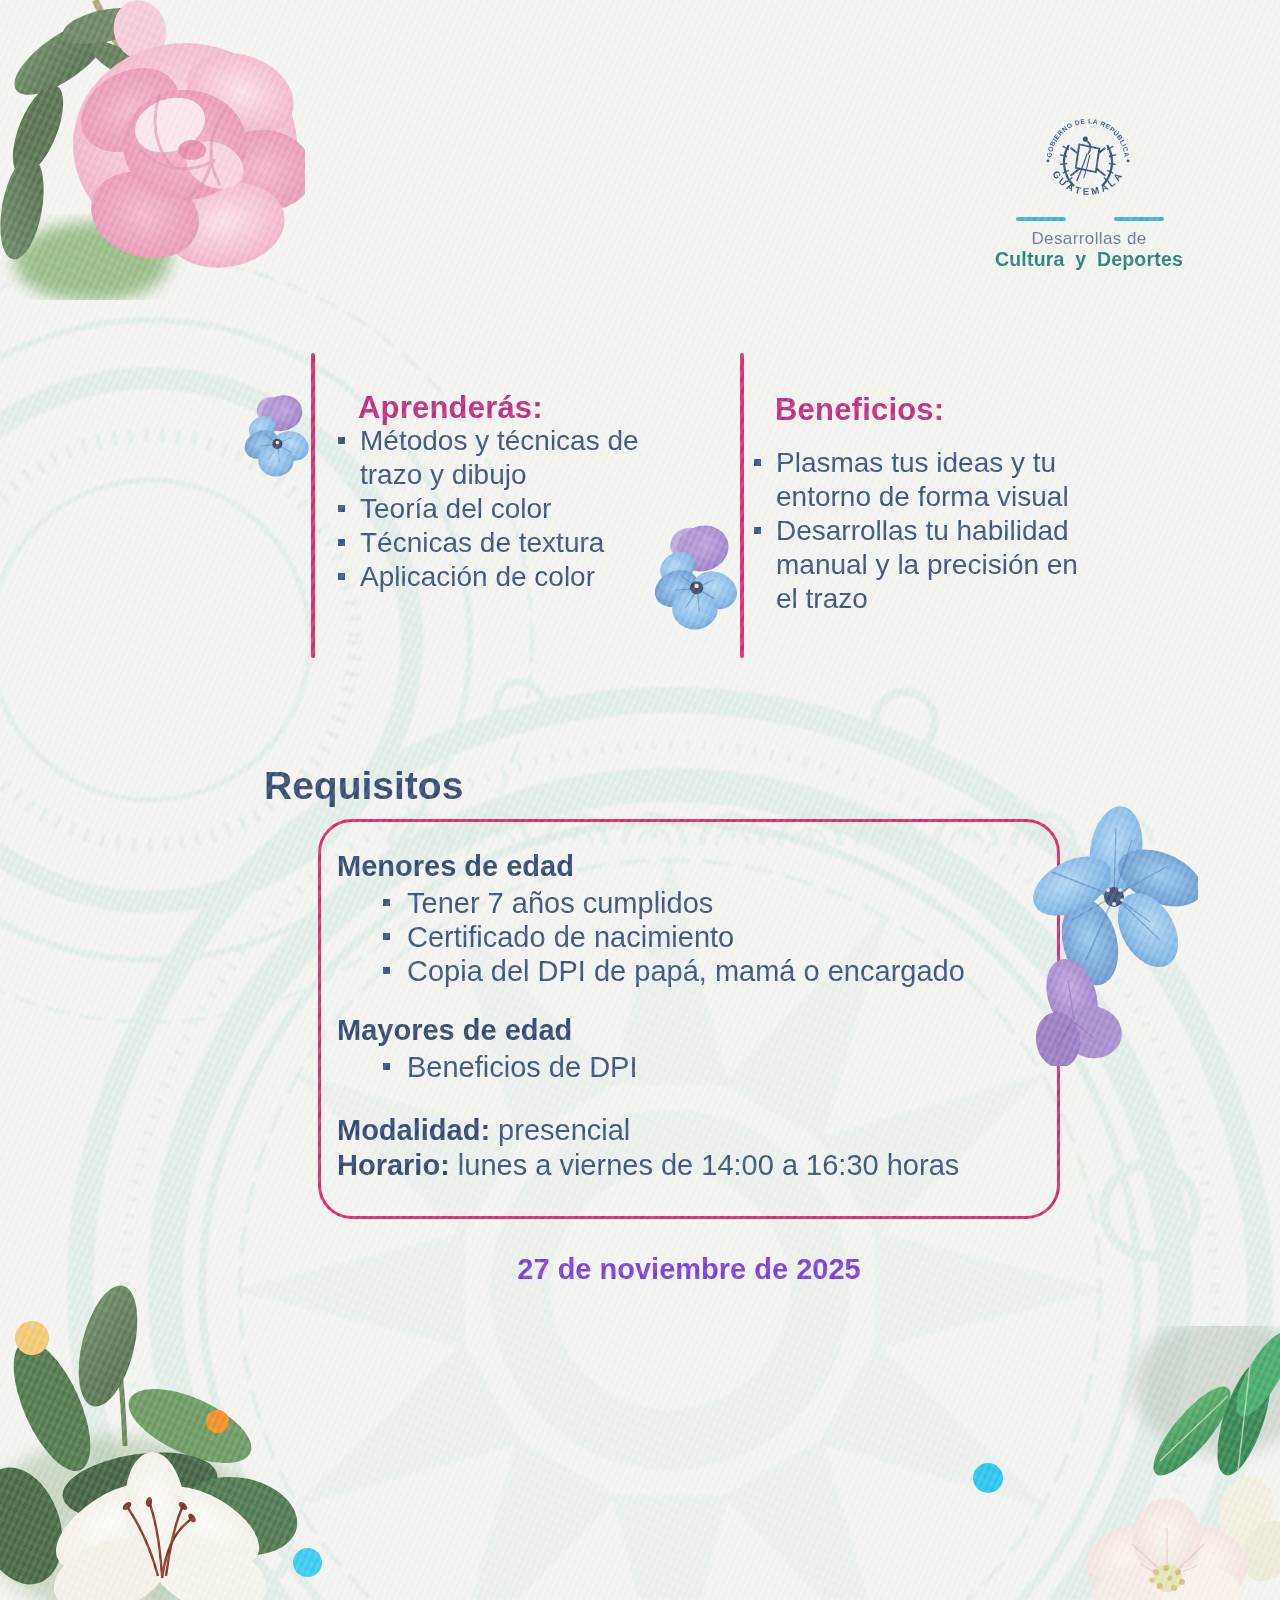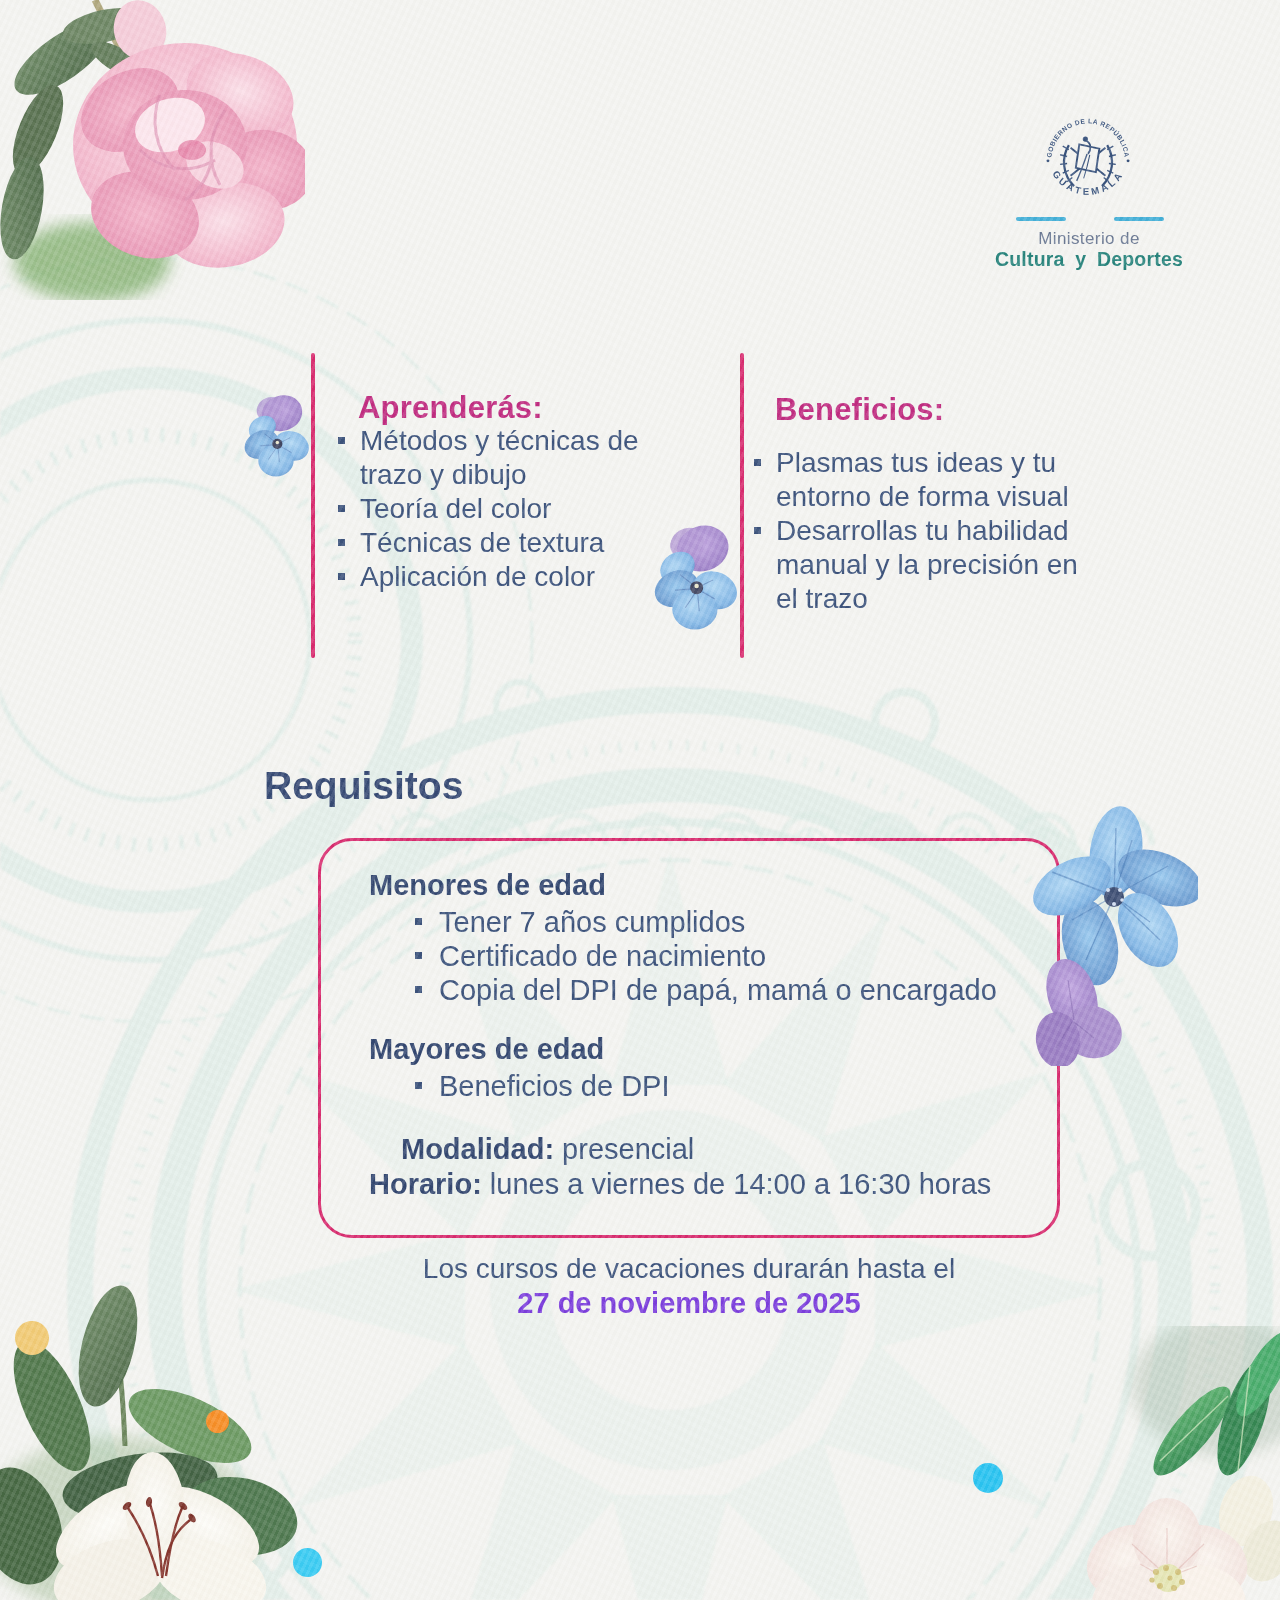--- a/index.html
+++ b/index.html
@@ -34,29 +34,29 @@
   .t-apr{left:358px;top:390px;}
   .t-ben{left:775px;top:392px;}
   .col-list{position:absolute;margin:0;padding:0 0 0 24px;list-style:none;z-index:3;
     font-size:28px;line-height:34px;color:var(--navy,#27406e);}
   .l-apr{left:336px;top:424px;width:312px;}
   .l-ben{left:752px;top:446px;width:308px;}
   .col-list li{position:relative;}
   .col-list li::before{content:"";position:absolute;left:-22px;top:13px;width:7px;height:7px;background:var(--navy,#27406e);}
   
   .req-title{position:absolute;left:264px;top:764px;font-size:39px;font-weight:700;color:#203665;z-index:3;}
-  .req-box{position:absolute;left:318px;top:838px;width:742px;height:400px;border:3.5px solid var(--accent,#d4145f);
-    border-radius:34px;z-index:2;box-sizing:border-box;padding:28px 30px 0 48px;}
+  .req-box{position:absolute;left:318px;top:819px;width:742px;height:400px;border:3.5px solid var(--accent,#d4145f);
+    border-radius:34px;z-index:2;box-sizing:border-box;padding:28px 30px 0 16px;}
   .req-h{margin:0;font-size:29px;font-weight:700;color:#1d3361;}
   .req-list{margin:3px 0 0 0;padding:0 0 0 70px;list-style:none;font-size:29px;line-height:34px;color:var(--navy,#27406e);}
   .req-list li{position:relative;}
   .req-list li::before{content:"";position:absolute;left:-24px;top:13px;width:7px;height:7px;background:var(--navy,#27406e);}
   .req-h.mayores{margin-top:26px;}
   .req-line{margin:0;font-size:29px;line-height:35px;color:var(--navy,#27406e);}
-  .req-line.first{margin-top:29px;margin-left:32px;}
+  .req-line.first{margin-top:29px;}
   .req-line b{color:#1d3361;}
   
   .footer{position:absolute;left:318px;top:1252px;width:742px;text-align:center;z-index:3;color:var(--navy,#27406e);}
   .footer .f1{font-size:28px;line-height:34px;}
   .footer .f2{font-size:29px;line-height:34px;font-weight:700;color:#6d28d9;}
   
   .deco{position:absolute;z-index:1;}
   .deco.overbox{z-index:4;}
   .dot{position:absolute;border-radius:50%;z-index:1;}
   .dot-yellow{left:15px;top:1321px;width:34px;height:34px;background:#f0c566;}
@@ -252,21 +252,21 @@
       <circle cx="59" cy="38" r="3" fill="#23406f" stroke="none"></circle>
       <path d="M60,40 C66,43 66,50 62,55" stroke-width="2"></path>
       <path d="M61,55 C57,66 54,75 49,86" stroke-width="1.6"></path>
       <path d="M64,56 C62,66 60,74 57,83" stroke-width="1.2"></path>
     </g>
   </svg>
   <div class="logo-divider">
     <span class="seg1"></span>
     <span class="seg2"></span>
   </div>
-  <div class="min-light">Ministerio de</div>
+  <div class="min-light">Desarrollas de</div>
   <div class="min-bold">Cultura y Deportes</div>
 
   <div class="vbar bar-apr"></div>
   <h2 class="col-title t-apr" style="margin:0">Aprenderás:</h2>
   <ul class="col-list l-apr">
     <li>Métodos y técnicas de trazo y dibujo</li>
     <li>Teoría del color</li>
     <li>Técnicas de textura</li>
     <li>Aplicación de color</li>
   </ul>
@@ -317,21 +317,20 @@
       <ellipse cx="44" cy="196" rx="24" ry="38" fill="url(#gPurple)" transform="rotate(-18 44 196)"></ellipse>
       <ellipse cx="64" cy="232" rx="30" ry="26" fill="#a083c9" transform="rotate(14 64 232)"></ellipse>
       <ellipse cx="30" cy="240" rx="22" ry="28" fill="#8f6fbd" transform="rotate(-8 30 240)"></ellipse>
       <g stroke="#6d4fa0" stroke-width="1.2" opacity=".5" fill="none">
         <path d="M46,220 L40,180 M46,222 L66,238 M44,222 L28,248"></path>
       </g>
     </g>
   </svg>
 
   <div class="footer">
-    <div class="f1">Los cursos de vacaciones durarán hasta el</div>
     <div class="f2">27 de noviembre de 2025</div>
   </div>
 
   <svg class="deco" style="left:-10px;top:1276px" width="350" height="324" viewBox="0 0 350 324">
     <ellipse cx="130" cy="250" rx="140" ry="90" fill="#6f9a5f" opacity=".35" filter="url(#soft8)"></ellipse>
     <path d="M135,170 C133,120 130,80 120,40" stroke="#5d7a4c" stroke-width="5" fill="none"></path>
     <ellipse cx="118" cy="70" rx="26" ry="62" fill="url(#gLeaf)" transform="rotate(14 118 70)"></ellipse>
     <ellipse cx="62" cy="130" rx="28" ry="70" fill="#3f6a3a" transform="rotate(-24 62 130)"></ellipse>
     <ellipse cx="200" cy="150" rx="66" ry="28" fill="#5d8f53" transform="rotate(24 200 150)"></ellipse>
     <ellipse cx="150" cy="210" rx="78" ry="32" fill="#2f5230" transform="rotate(-8 150 210)"></ellipse>

